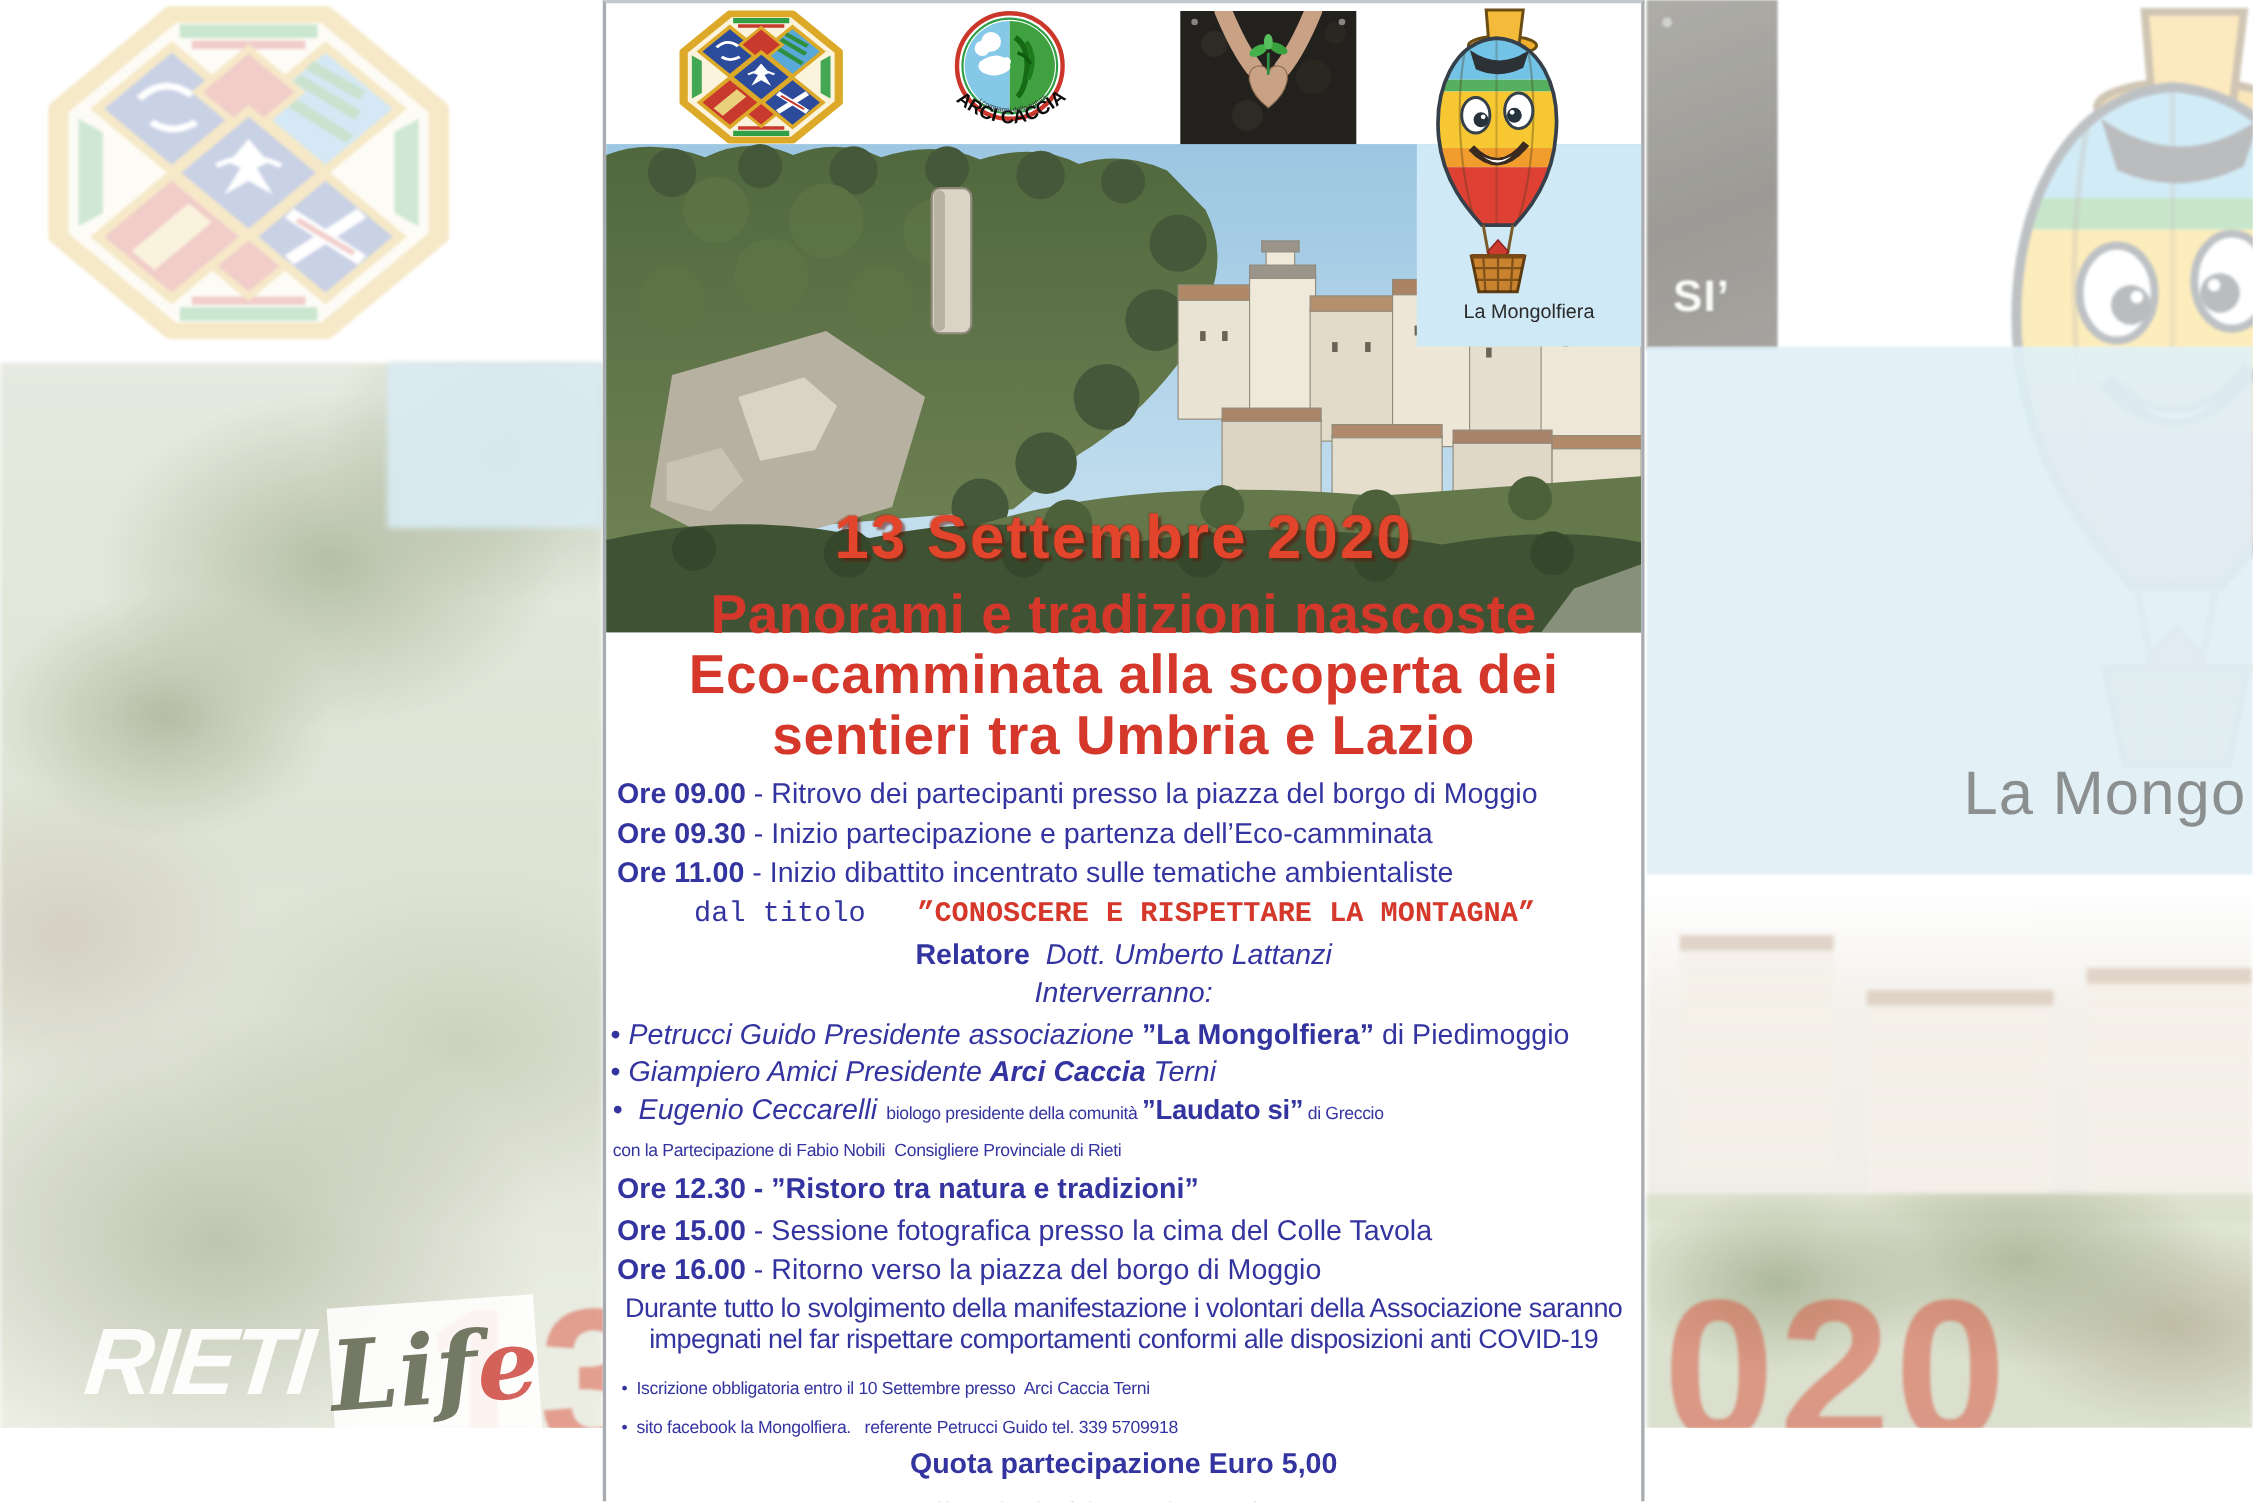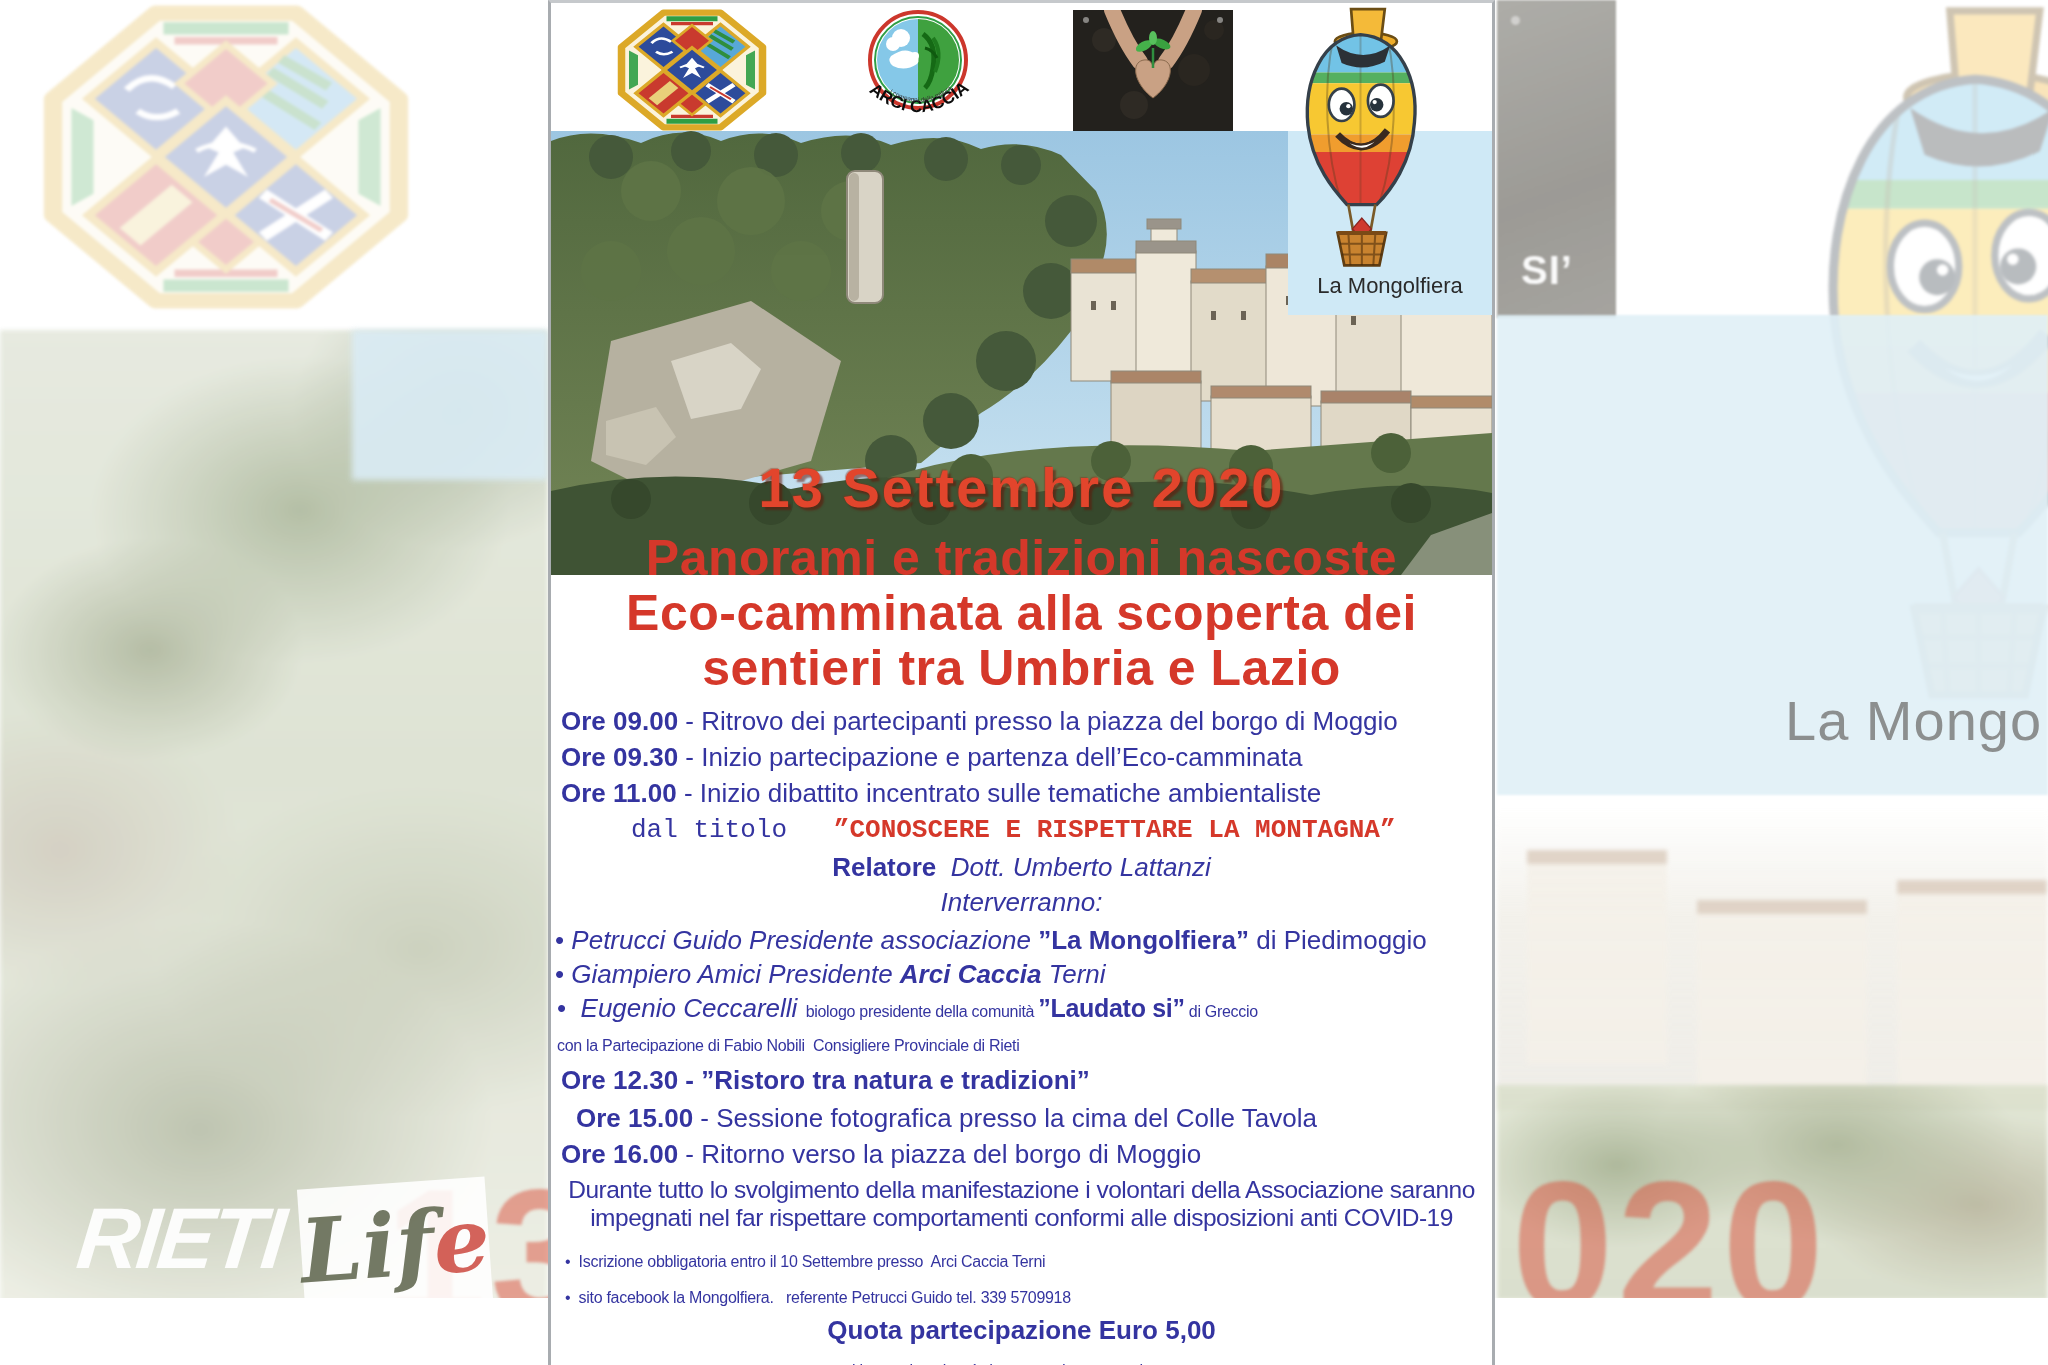--- a/index.html
+++ b/index.html
@@ -70,21 +70,21 @@
   .logo{position:absolute;}
   .logo-lazio{left:66px;top:6px;width:150px;height:122px;}
   .logo-arci{left:292px;top:3px;width:150px;height:133px;}
   .logo-laudato{left:522px;top:7px;width:160px;height:153px;background:#23211d;overflow:hidden;}
   .logo-laudato .ld-text{position:absolute;left:7px;bottom:2px;color:#fff;font-weight:bold;font-size:21px;letter-spacing:.5px;}
 
   .photo{position:absolute;left:0;top:128px;width:941px;height:444px;}
   .balloon-box{position:absolute;left:737px;top:128px;width:204px;height:184px;background:var(--sky);}
   .poster-balloon{position:absolute;left:742px;top:2px;width:135px;height:263px;}
   .balloon-label{position:absolute;left:737px;top:270px;width:204px;text-align:center;
-    font-size:22px;color:#2a2a2a;}
+    font-size:18px;color:#2a2a2a;}
 
   .photo-date{position:absolute;top:452px;left:0;right:0;text-align:center;font-size:56px;font-weight:bold;
     color:var(--date-red);letter-spacing:2px;
     text-shadow:3px 3px 2px rgba(100,20,8,.55),-1px -1px 1px rgba(140,40,20,.4);}
   .title-block{position:absolute;top:528px;left:0;right:0;}
   .title-line{font-size:50px;font-weight:bold;color:var(--red);line-height:55px;text-align:center;letter-spacing:.5px;}
 
   .schedule{position:absolute;inset:0;}
   .sline{position:absolute;font-size:26px;color:var(--blue);white-space:pre;line-height:30px;}
   .sline.cond{font-size:24.5px;letter-spacing:-0.5px;}
@@ -354,21 +354,21 @@
         <div class="sline" style="top: 739px; left: 10px;"><span class="s-b">Ore 09.30</span><span class="s-n"> - Inizio partecipazione e partenza dell’Eco-camminata</span></div>
         <div class="sline" style="top: 775px; left: 10px;"><span class="s-b">Ore 11.00</span><span class="s-n"> - Inizio dibattito incentrato sulle tematiche ambientaliste</span></div>
         <div class="sline" style="top: 812px; left: 80px; font-family: Liberation Mono, monospace;"><span class="s-n">dal titolo   </span><span class="s-rb">”CONOSCERE E RISPETTARE LA MONTAGNA”</span></div>
         <div class="sline" style="top: 849px; left: 0px; right: 0px; text-align: center;"><span class="s-b">Relatore  </span><span class="s-i">Dott. Umberto Lattanzi</span></div>
         <div class="sline" style="top: 884px; left: 0px; right: 0px; text-align: center;"><span class="s-i">Interverranno:</span></div>
         <div class="sline" style="top: 922px; left: 4px;"><span class="s-n">• </span><span class="s-i">Petrucci Guido Presidente associazione </span><span class="s-b">”La Mongolfiera”</span><span class="s-n"> di Piedimoggio</span></div>
         <div class="sline" style="top: 956px; left: 4px;"><span class="s-n">• </span><span class="s-i">Giampiero Amici Presidente </span><span class="s-bi">Arci Caccia</span><span class="s-i"> Terni</span></div>
         <div class="sline" style="top: 990px; left: 6px;"><span class="s-n">•  </span><span class="s-i">Eugenio Ceccarelli</span><span class="s-n2">  biologo presidente della comunità </span><span class="s-b2">”Laudato si”</span><span class="s-n2"> di Greccio</span></div>
         <div class="sline" style="top: 1024px; left: 6px;"><span class="s-n2">con la Partecipazione di Fabio Nobili  Consigliere Provinciale di Rieti</span></div>
         <div class="sline" style="top: 1062px; left: 10px;"><span class="s-b">Ore 12.30 - ”Ristoro tra natura e tradizioni”</span></div>
-        <div class="sline" style="top: 1100px; left: 10px; margin-left: 15px;"><span class="s-b">Ore 15.00</span><span class="s-n"> - Sessione fotografica presso la cima del Colle Tavola</span></div>
+        <div class="sline" style="top: 1100px; left: 10px;"><span class="s-b">Ore 15.00</span><span class="s-n"> - Sessione fotografica presso la cima del Colle Tavola</span></div>
         <div class="sline" style="top: 1136px; left: 10px;"><span class="s-b">Ore 16.00</span><span class="s-n"> - Ritorno verso la piazza del borgo di Moggio</span></div>
         <div class="sline cond" style="top: 1172px; left: 0px; right: 0px; text-align: center;"><span class="s-n">Durante tutto lo svolgimento della manifestazione i volontari della Associazione saranno</span></div>
         <div class="sline cond" style="top: 1200px; left: 0px; right: 0px; text-align: center;"><span class="s-n">impegnati nel far rispettare comportamenti conformi alle disposizioni anti COVID-19</span></div>
         <div class="sline" style="top: 1240px; left: 14px;"><span class="s-n2">•  Iscrizione obbligatoria entro il 10 Settembre presso  Arci Caccia Terni</span></div>
         <div class="sline" style="top: 1276px; left: 14px;"><span class="s-n2">•  sito facebook la Mongolfiera.   referente Petrucci Guido tel. 339 5709918</span></div>
         <div class="sline" style="top: 1312px; left: 0px; right: 0px; text-align: center;"><span class="s-b">Quota partecipazione Euro 5,00</span></div>
         <div class="sline" style="top: 1349px; left: 0px; right: 0px; text-align: center;"><span class="s-n2">a tutti i partecipanti sarà dato un gadget  e sacchetto pranzo</span></div>
       </div>
   </div>
 </div>

